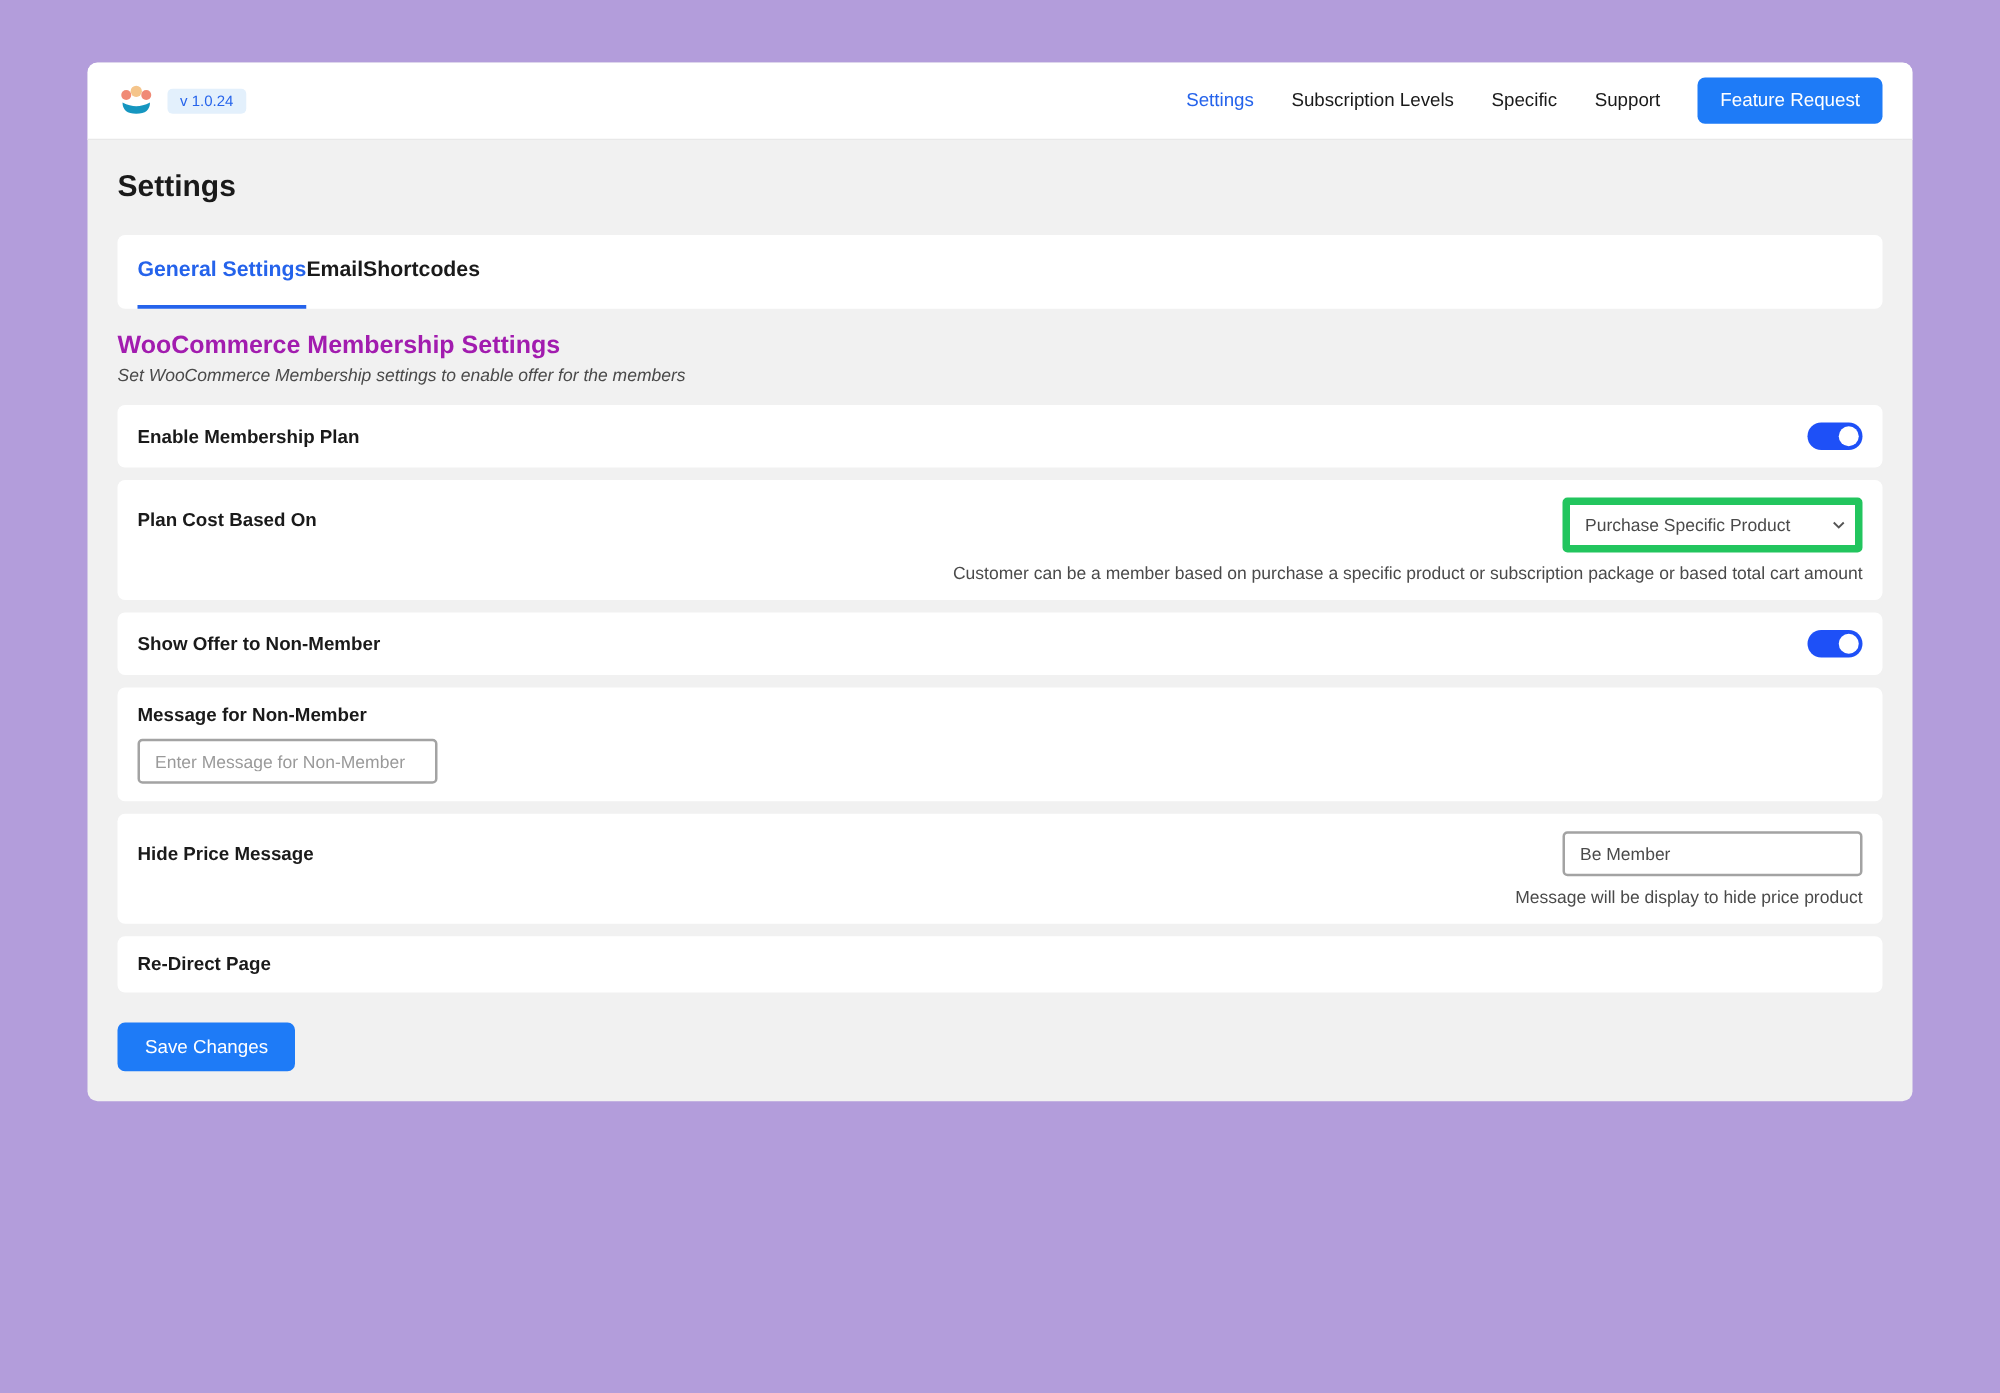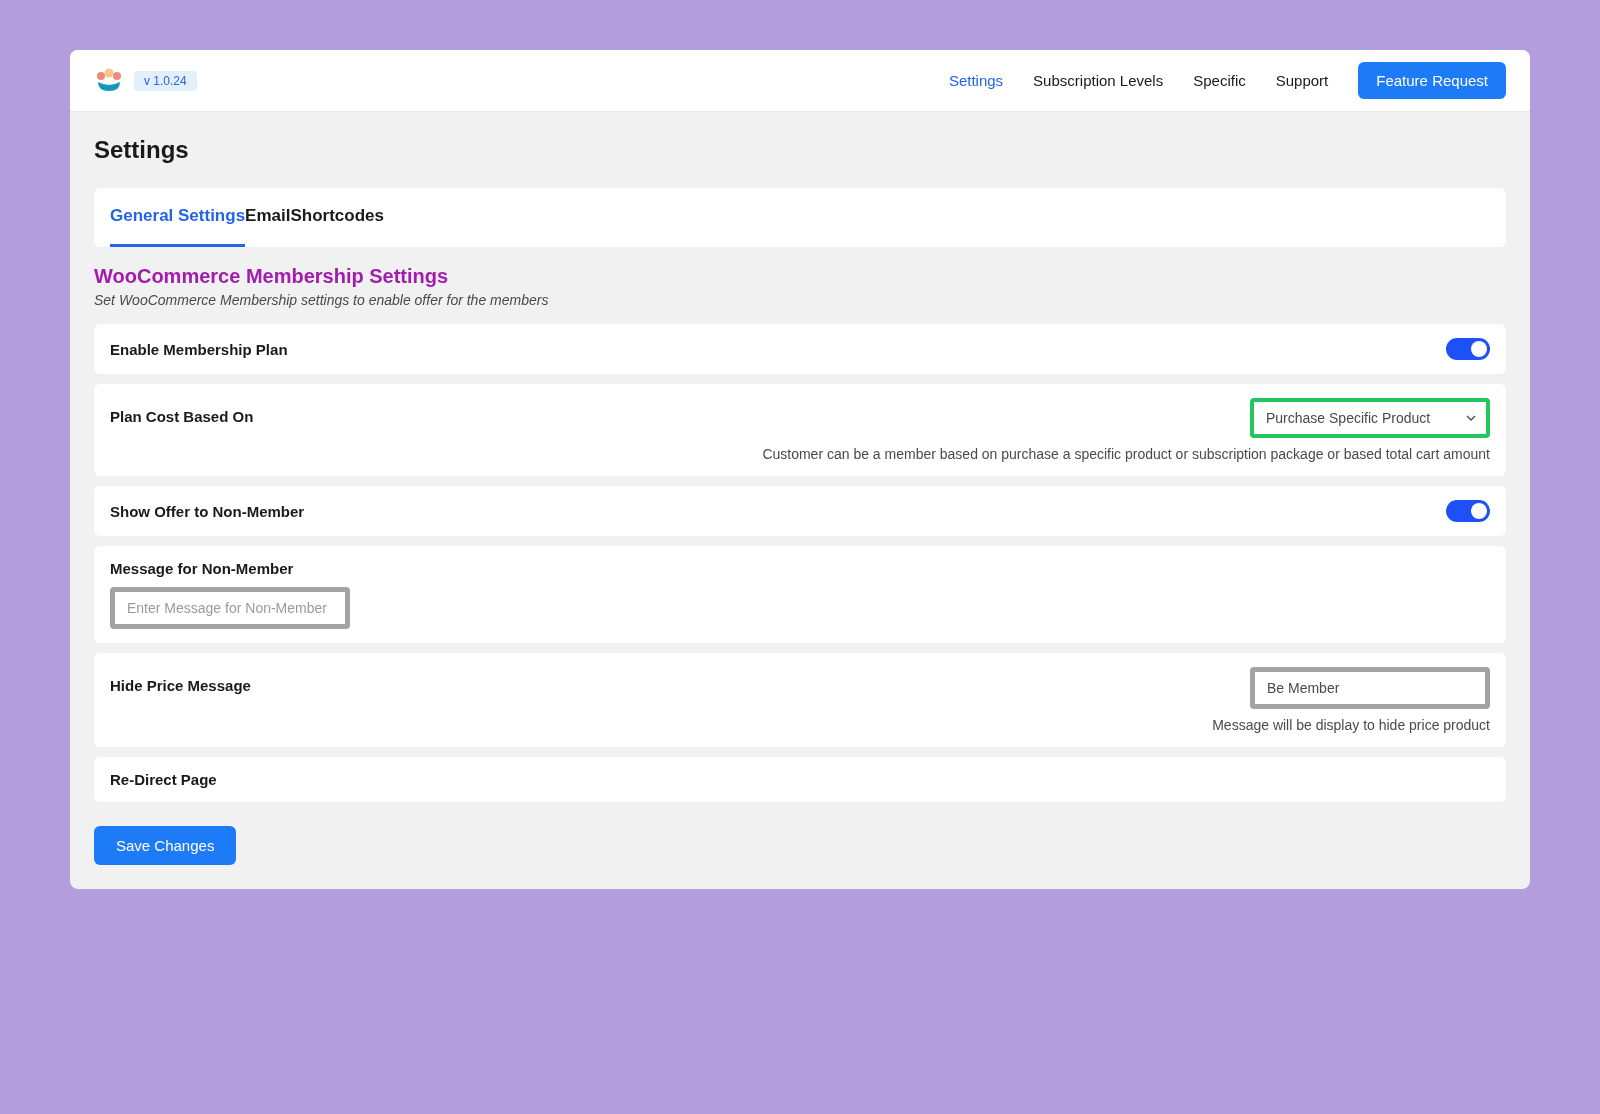--- a/index.html
+++ b/index.html
@@ -143,21 +143,21 @@
       display: flex;
       flex-direction: column;
       align-items: flex-end;
     }
     .select-wrapper {
       position: relative;
       display: inline-block;
     }
     .select {
       appearance: none;
-      border: 4px solid #22c55e;
+      border: 6px solid #22c55e;
       border-radius: 4px;
       padding: 8px 40px 8px 12px;
       font-size: 14px;
       color: #4a4a4a;
       background: #fff;
       min-width: 240px;
       cursor: pointer;
     }
     .chevron-down {
       position: absolute;
@@ -166,21 +166,21 @@
       transform: translateY(-50%);
       pointer-events: none;
     }
     .help-text {
       font-size: 14px;
       color: #4a4a4a;
       margin-top: 8px;
       text-align: right;
     }
     .text-input {
-      border: 5px solid #a3a3a3;
+      border: 2px solid #a3a3a3;
       border-radius: 4px;
       padding: 8px 12px;
       font-size: 14px;
       width: 240px;
       color: #4a4a4a;
     }
     .text-input::placeholder {
       color: #9a9a9a;
     }
     .setting-col {

